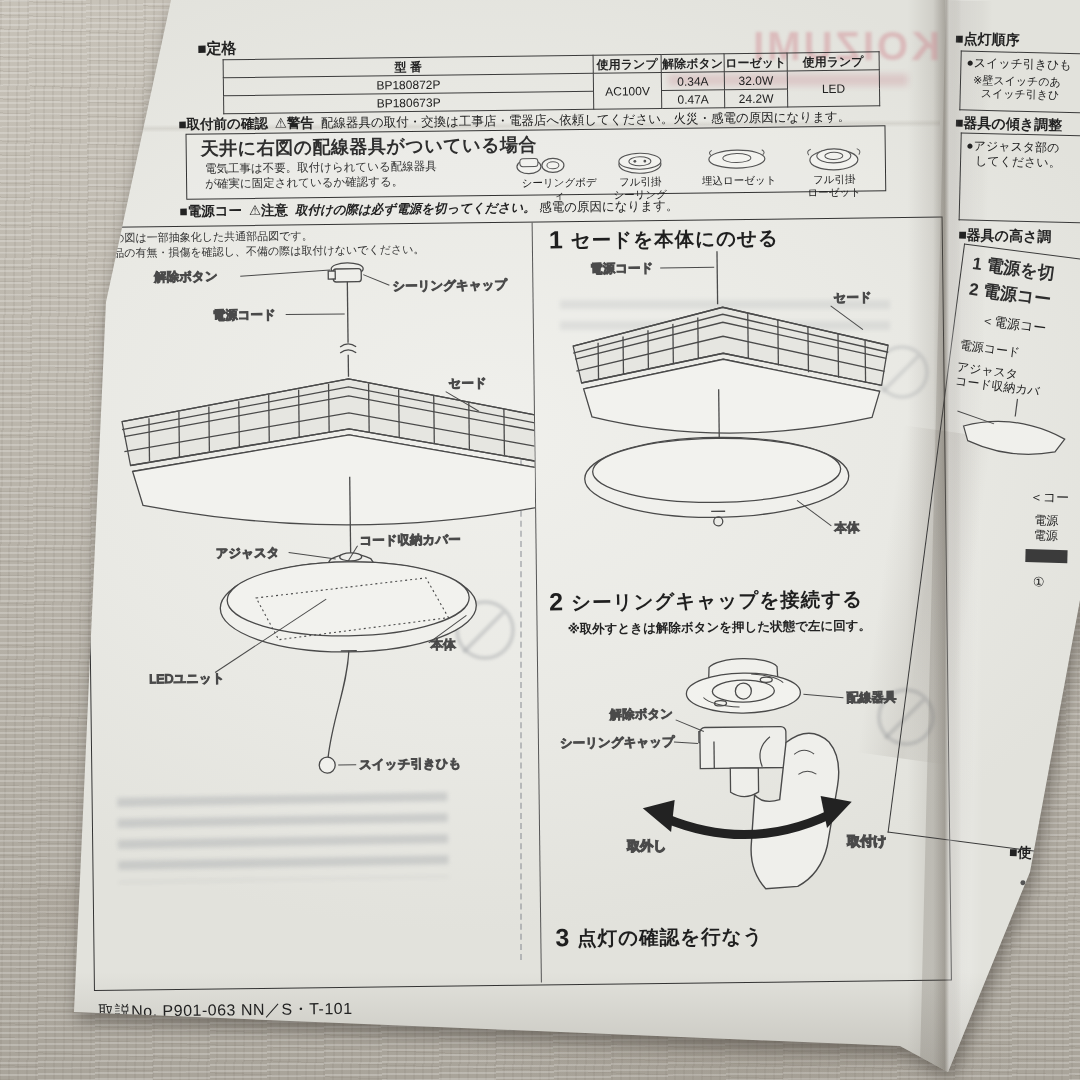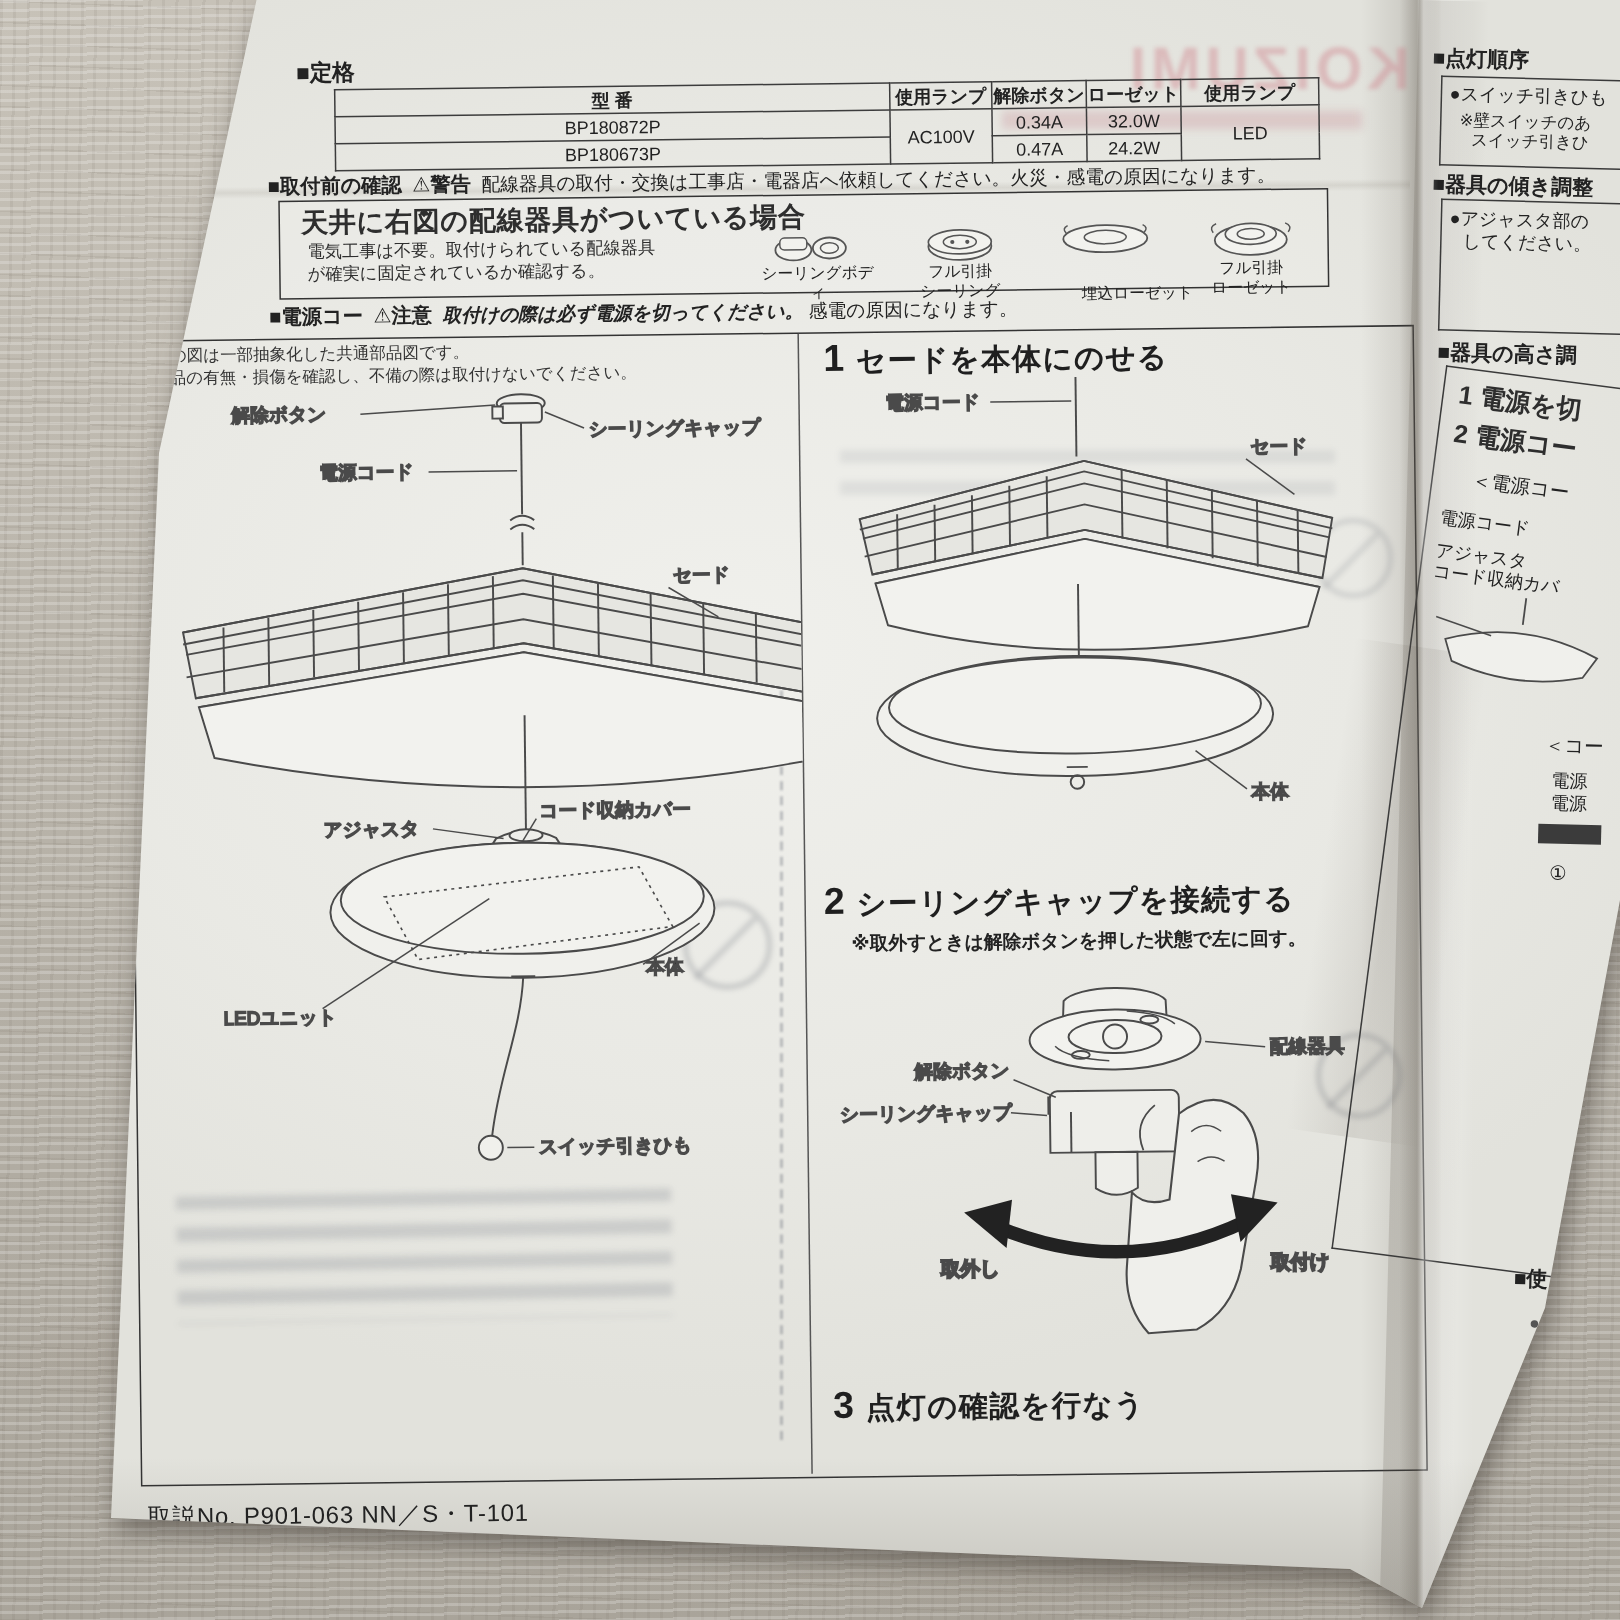--- a/index.html
+++ b/index.html
@@ -144,38 +144,38 @@
       <div class="abs" style="left:14px;top:2px;font-size:18px;font-weight:bold;letter-spacing:.5px;">天井に右図の配線器具がついている場合</div>
       <div class="abs pre-line" style="left:18px;top:27px;font-size:11.5px;line-height:15px;">電気工事は不要。取付けられている配線器具
 が確実に固定されているか確認する。</div>
 
       <svg class="abs" style="left:328px;top:24px;" width="52" height="22" viewBox="0 0 52 22">
         <ellipse cx="14" cy="12" rx="12" ry="7" fill="#f2f2ee" stroke="#555" stroke-width="1.2"></ellipse>
         <rect x="5" y="4" width="18" height="8" rx="3" fill="#f2f2ee" stroke="#555" stroke-width="1"></rect>
         <ellipse cx="38" cy="11" rx="11" ry="7" fill="#f2f2ee" stroke="#555" stroke-width="1.2"></ellipse>
         <ellipse cx="38" cy="11" rx="6" ry="3.5" fill="none" stroke="#555" stroke-width="1"></ellipse>
       </svg>
-      <div class="abs fix-cap" style="left:318px;top:46px;width:80px;">シーリングボディ</div>
+      <div class="abs fix-cap" style="left:332px;top:46px;width:80px;">シーリングボディ</div>
 
       <svg class="abs" style="left:428px;top:20px;" width="50" height="26" viewBox="0 0 50 26">
         <ellipse cx="25" cy="15" rx="21" ry="9" fill="#f2f2ee" stroke="#555" stroke-width="1.2"></ellipse>
         <ellipse cx="25" cy="12" rx="21" ry="8" fill="#f2f2ee" stroke="#555" stroke-width="1.1"></ellipse>
         <ellipse cx="25" cy="12" rx="11" ry="4.5" fill="none" stroke="#555" stroke-width="1"></ellipse>
         <circle cx="20" cy="12" r="1.4" fill="#555"></circle>
             <circle cx="30" cy="12" r="1.4" fill="#555"></circle>
       </svg>
       <div class="abs fix-cap" style="left:418px;top:46px;width:70px;">フル引掛
 シーリング</div>
 
       <svg class="abs" style="left:518px;top:18px;" width="64" height="26" viewBox="0 0 64 26">
         <ellipse cx="32" cy="13" rx="28" ry="9" fill="#f2f2ee" stroke="#555" stroke-width="1.2"></ellipse>
         <ellipse cx="32" cy="12" rx="14" ry="4.5" fill="none" stroke="#555" stroke-width="1"></ellipse>
         <path d="M6,9 q-3,-3 1,-5 M58,9 q3,-3 -1,-5" fill="none" stroke="#555" stroke-width="1"></path>
       </svg>
-      <div class="abs fix-cap" style="left:512px;top:62px;width:80px;margin-left:19px;">埋込ローゼット</div>
+      <div class="abs fix-cap" style="left:512px;top:46px;width:80px;">埋込ローゼット</div>
 
       <svg class="abs" style="left:618px;top:16px;" width="58" height="30" viewBox="0 0 58 30">
         <ellipse cx="29" cy="17" rx="24" ry="10" fill="#f2f2ee" stroke="#555" stroke-width="1.2"></ellipse>
         <ellipse cx="29" cy="13" rx="17" ry="7" fill="#f2f2ee" stroke="#555" stroke-width="1.1"></ellipse>
         <ellipse cx="29" cy="13" rx="9" ry="3.6" fill="none" stroke="#555" stroke-width="1"></ellipse>
         <path d="M4,12 q-3,-4 2,-6 M54,12 q3,-4 -2,-6" fill="none" stroke="#555" stroke-width="1"></path>
       </svg>
       <div class="abs fix-cap" style="left:612px;top:46px;width:70px;">フル引掛
 ローゼット</div>
     </div>

